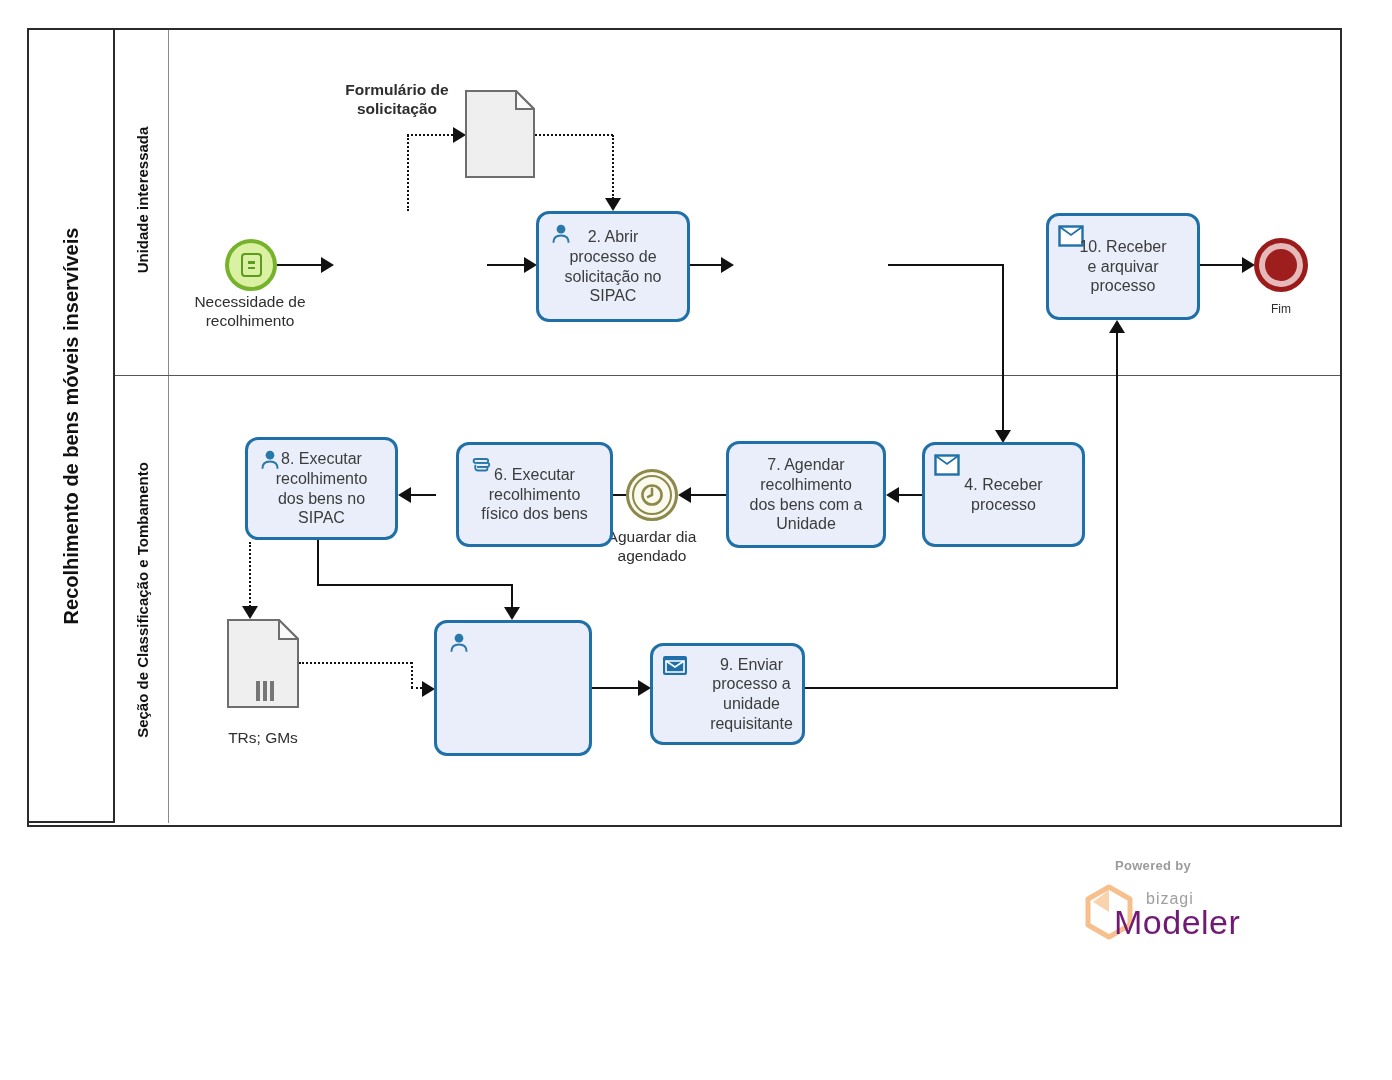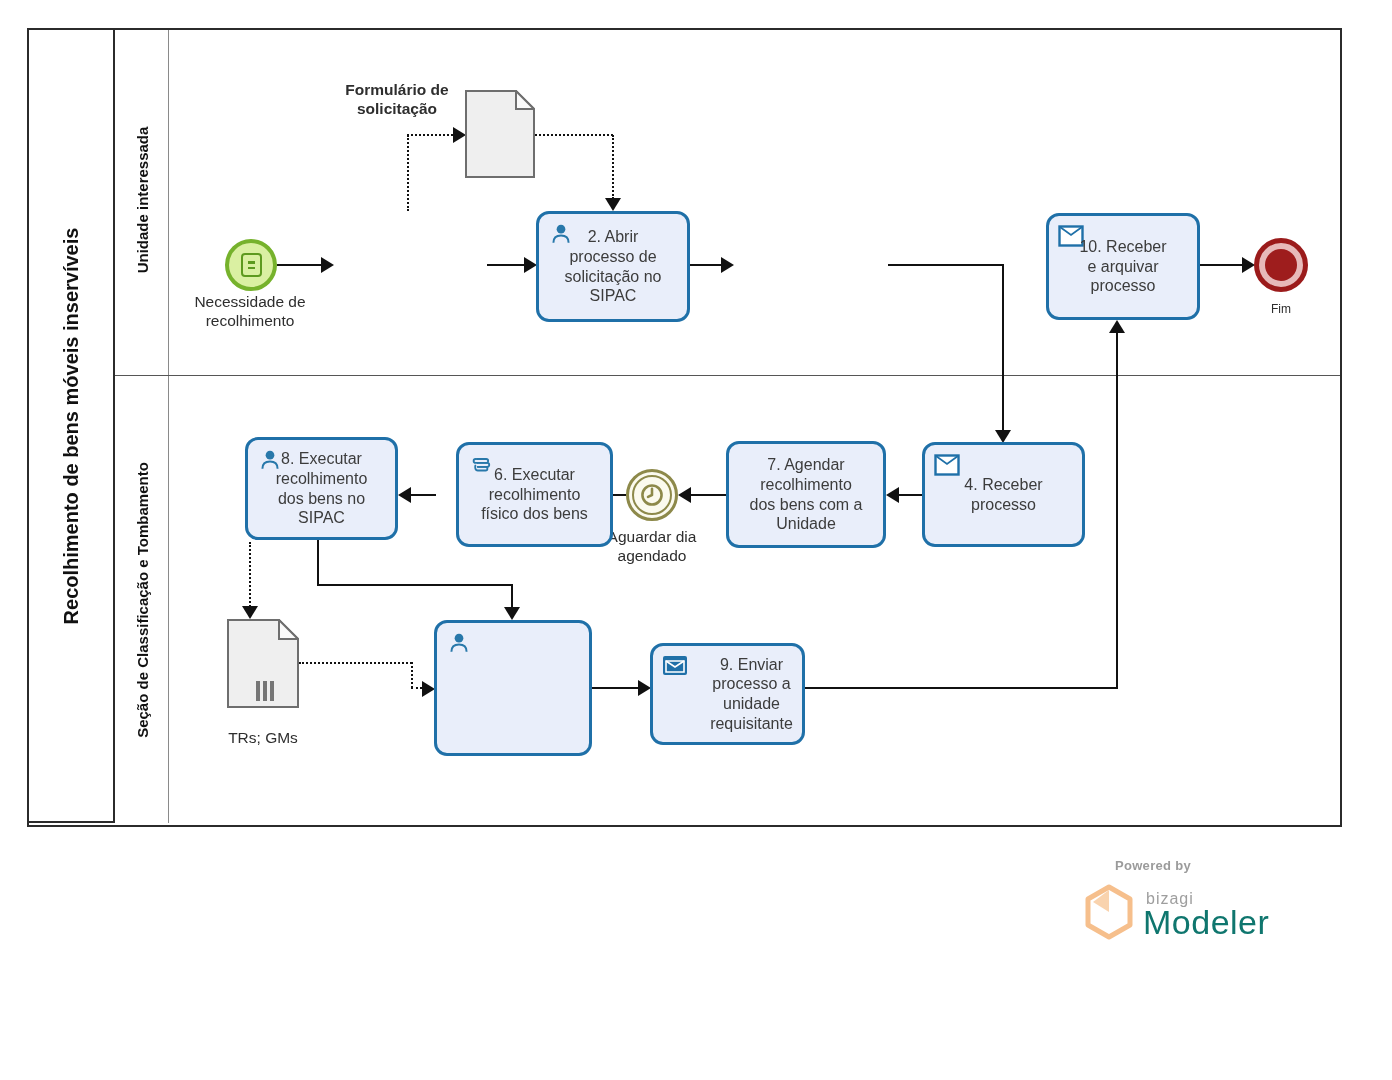--- a/index.html
+++ b/index.html
@@ -59,21 +59,21 @@
   .ah{position:absolute;width:0;height:0;}
   .ah-r{border-left:13px solid #111;border-top:8px solid transparent;border-bottom:8px solid transparent;}
   .ah-l{border-right:13px solid #111;border-top:8px solid transparent;border-bottom:8px solid transparent;}
   .ah-d{border-top:13px solid #111;border-left:8px solid transparent;border-right:8px solid transparent;}
   .ah-u{border-bottom:13px solid #111;border-left:8px solid transparent;border-right:8px solid transparent;}
 
   
   .powered-by{position:absolute;left:1086px;top:858px;font-size:13px;color:#9b9b9b;font-weight:bold;letter-spacing:.3px;margin-left:29px;}
   .logo-hex{position:absolute;left:1085px;top:884px;width:48px;height:58px;}
   .logo-bizagi{position:absolute;left:1146px;top:890px;font-size:16px;color:#9e9e9e;letter-spacing:1px;}
-  .logo-modeler{position:absolute;left:1143px;top:903px;font-size:34px;color:#0f766e;font-weight:500;letter-spacing:.5px;}
+  .logo-modeler{position:absolute;left:1114px;top:903px;font-size:34px;color:#701a75;font-weight:500;letter-spacing:.5px;}
 </style>
 </head>
 <body>
 
 <div class="canvas">
 
   <div class="pool"></div>
   <div class="pool-title-band"></div>
   <div class="lane-name-divider"></div>
   <div class="lane-divider"></div>

